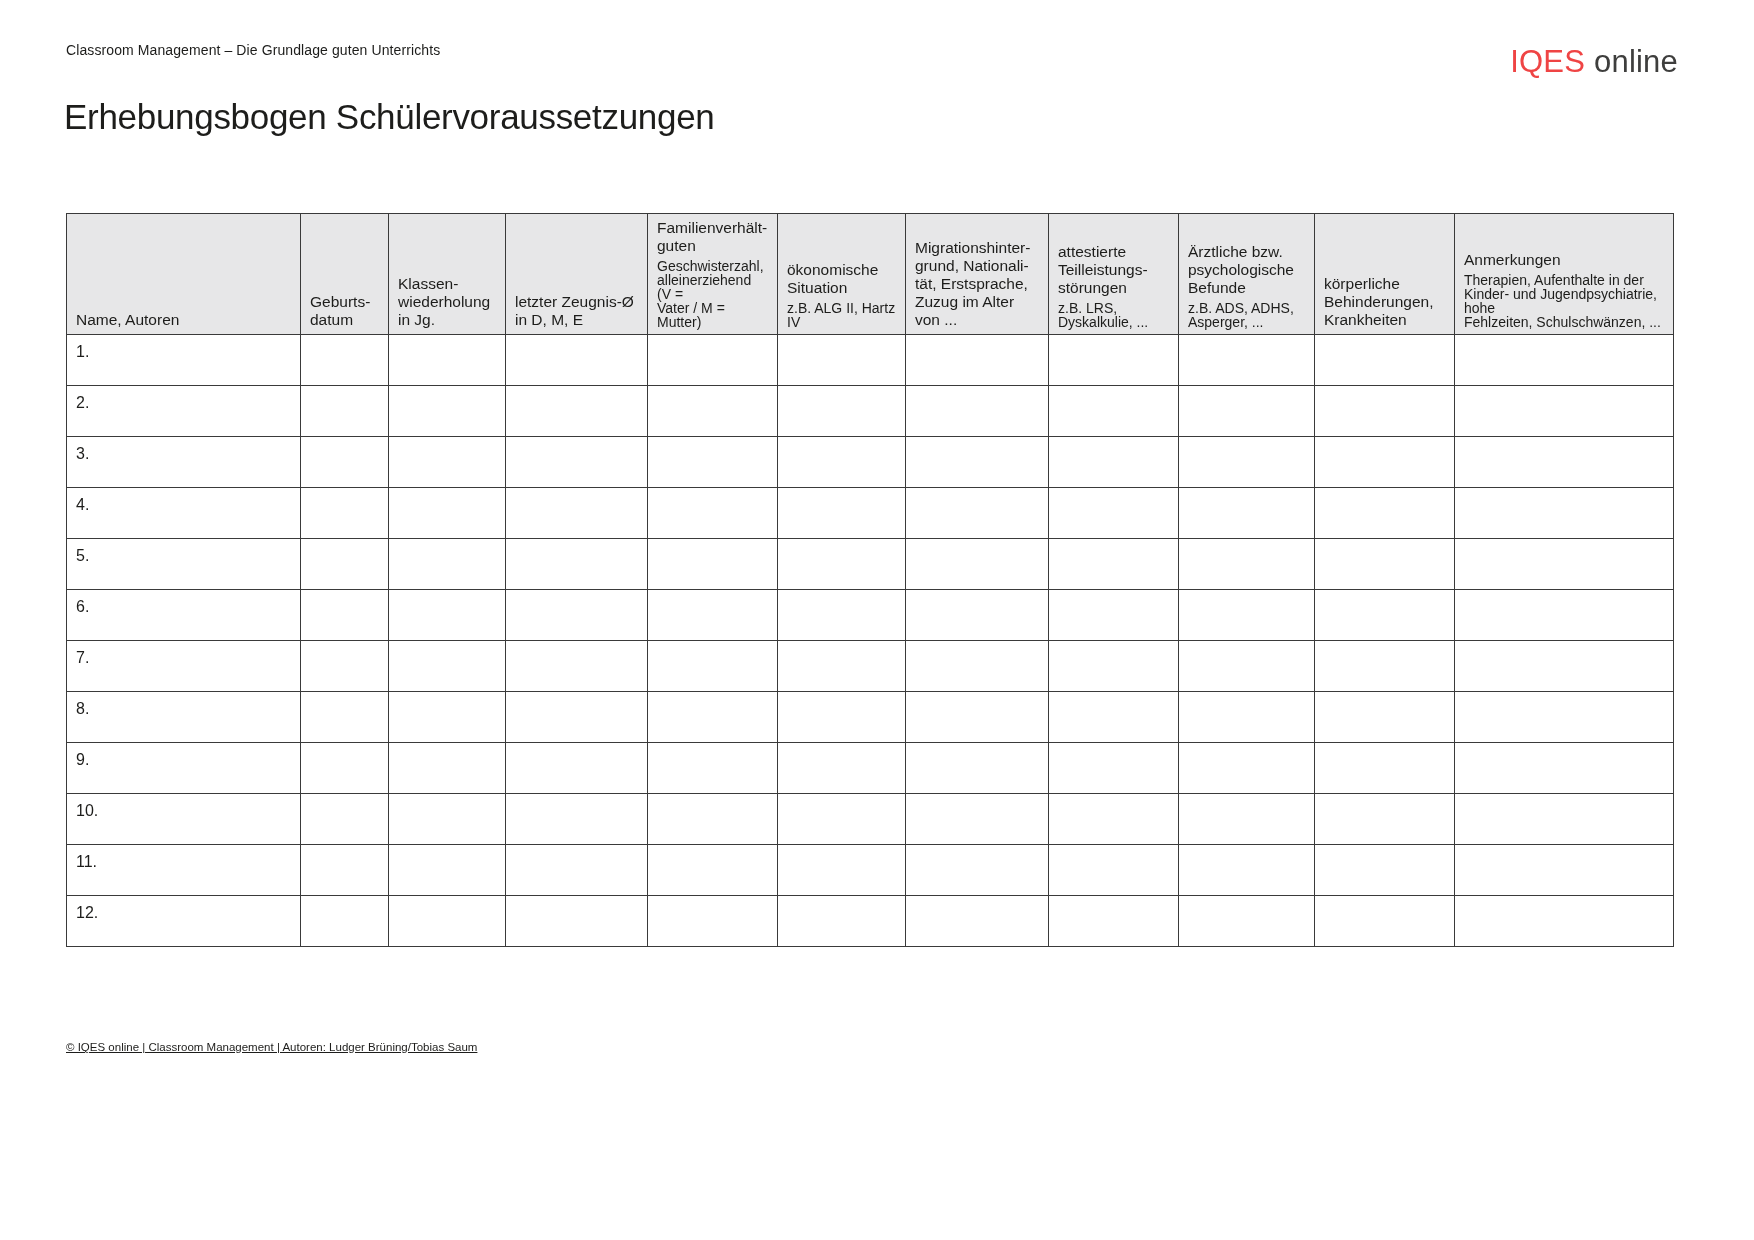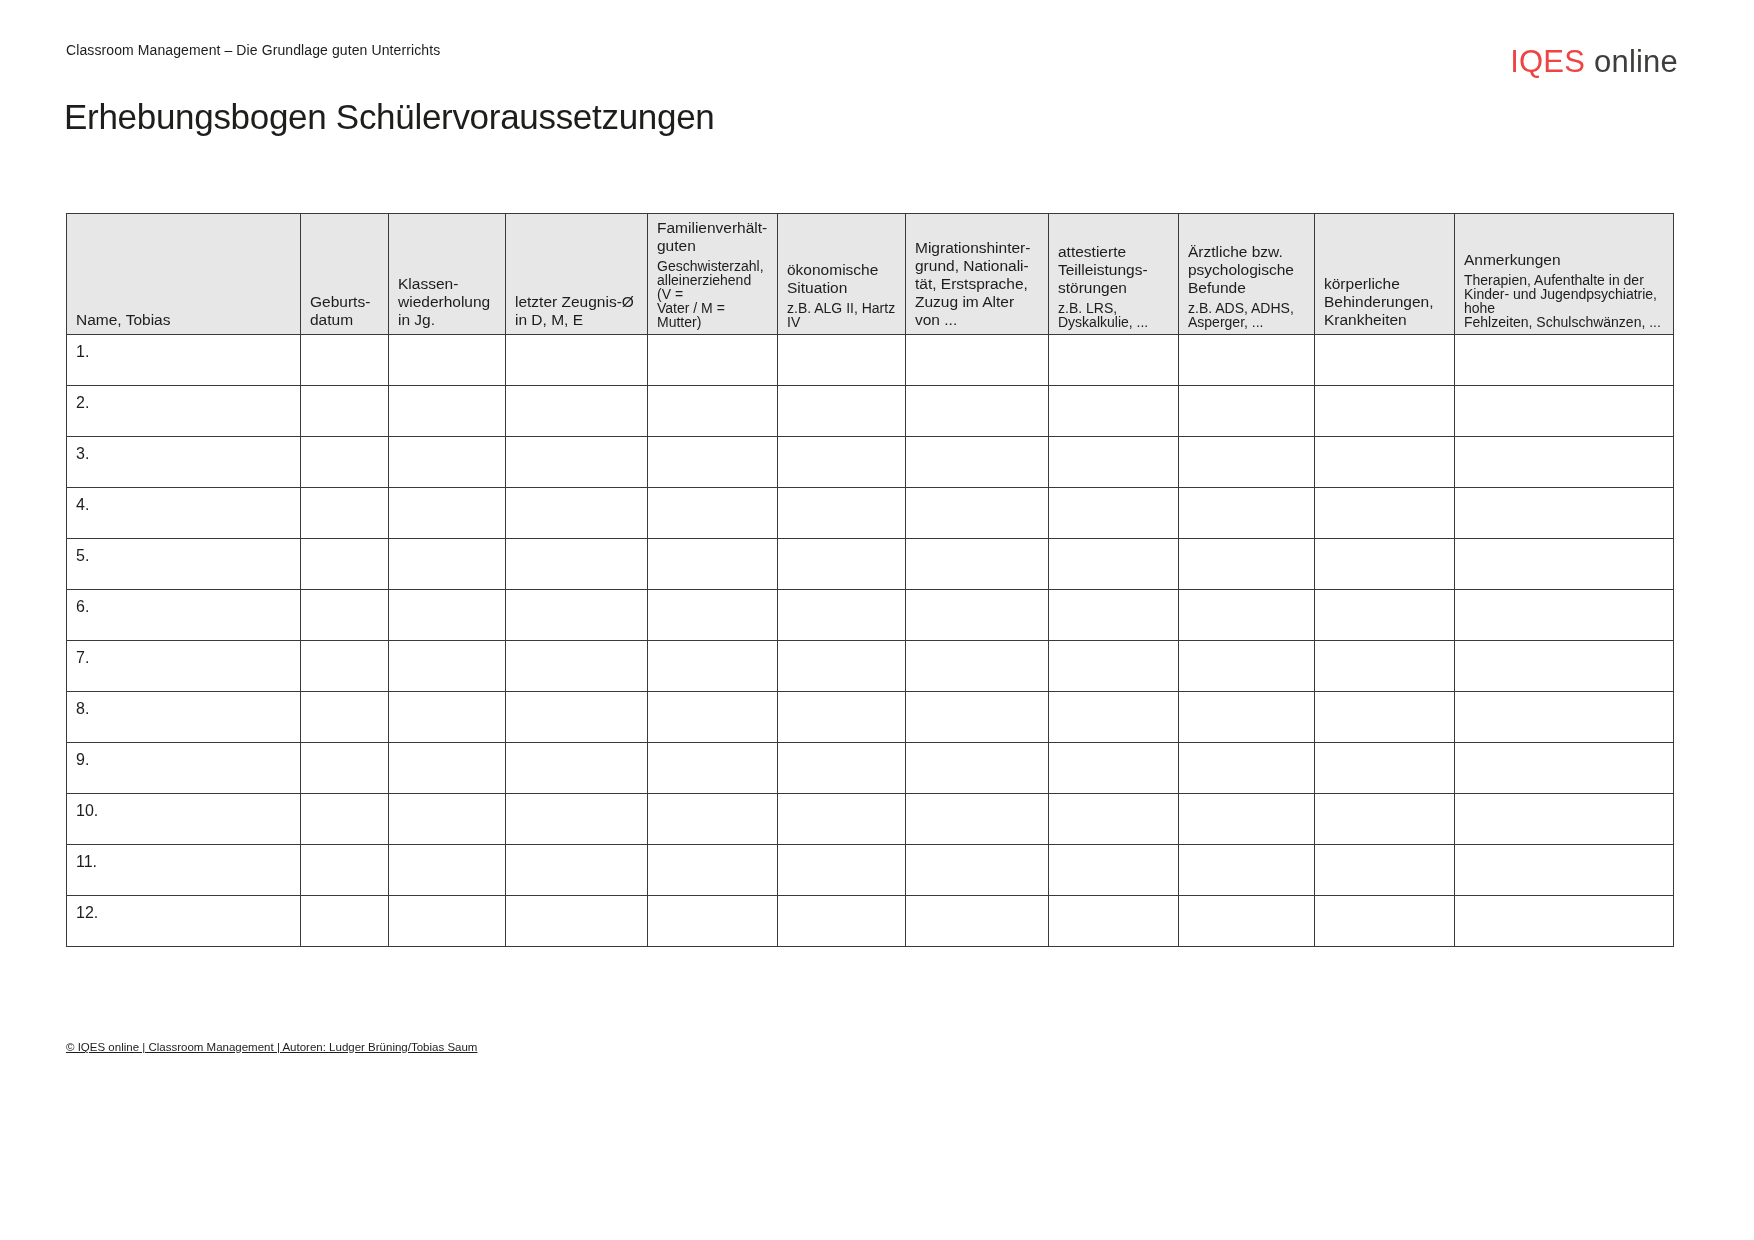--- a/index.html
+++ b/index.html
@@ -90,21 +90,21 @@
         <col style="width:128px">
         <col style="width:143px">
         <col style="width:130px">
       <col style="width:136px">
         <col style="width:140px">
         <col style="width:219px">
     </colgroup>
     <thead>
       <tr>
         <th>
-            <span class="hdr-main">Name, Tobias</span>
+            <span class="hdr-main">Name, Autoren</span>
           </th>
         <th>
             <span class="hdr-main">Geburts-
 datum</span>
           </th>
         <th>
             <span class="hdr-main">Klassen-
 wiederholung
 in Jg.</span>
           </th>

